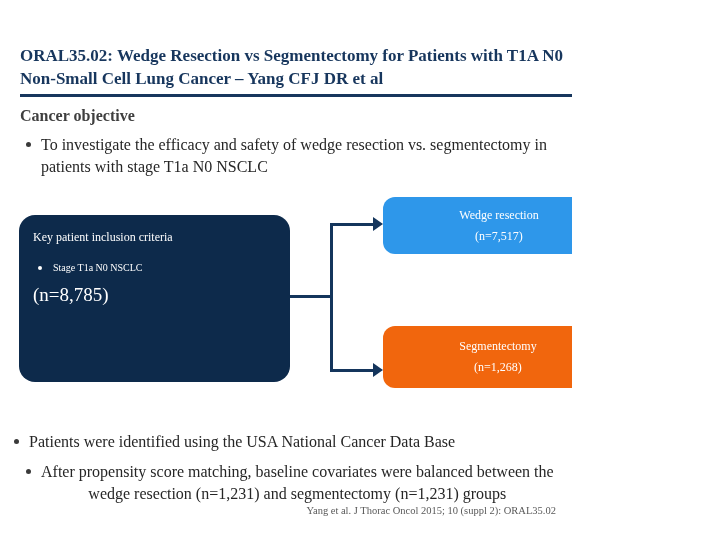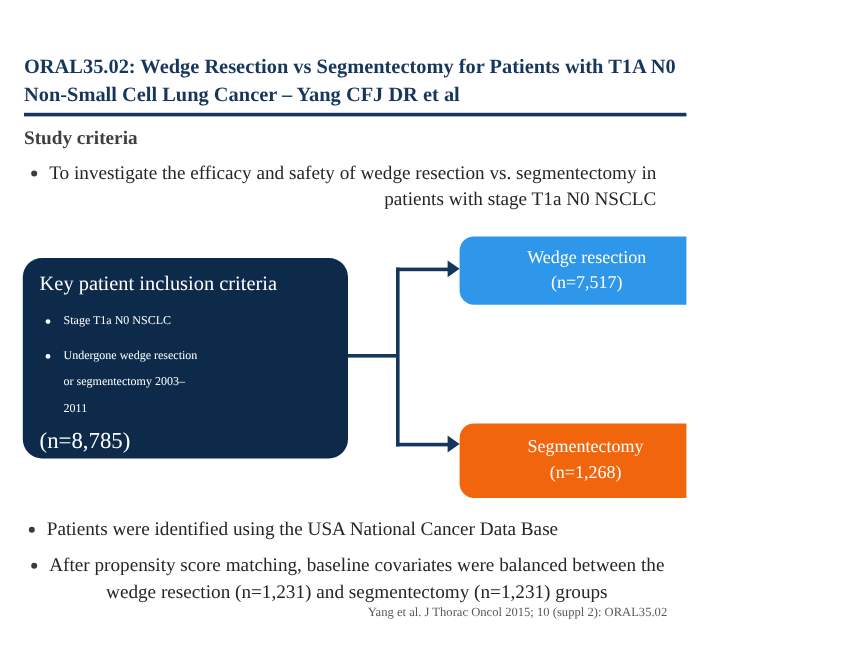--- a/index.html
+++ b/index.html
@@ -21,48 +21,48 @@
     font-size:16px; font-weight:bold; color:#3F3F3F;
   }
 
   .bullet-row { position:absolute; display:flex; }
   .dot {
     width:5px; height:5px; border-radius:50%; background:#3A3A3A;
     margin:8px 10px 0 0; flex:none;
   }
   .bullet-text { font-size:16px; color:#262626; line-height:22px; }
 
-  .objective-bullet { left:26px; top:134px; width:664px;text-align:right; }
-  .note-1 { left:24px; top:431px; width:672px; }
+  .objective-bullet { left:26px; top:134px; width:664px; }
+  .note-1 { left:14px; top:431px; width:672px; }
   .note-2 { left:26px; top:461px; width:672px;text-align:center; }
 
   
   .inclusion-box {
     position:absolute; left:19px; top:215px; width:271px; height:167px;
     background:#0D2A4B; border-radius:16px; color:#ffffff;
     padding:10px 14px; box-sizing:border-box;
   }
-  .inclusion-heading { font-size:17px; line-height:20px; margin-top:2px; }
+  .inclusion-heading { font-size:12px; line-height:20px; margin-top:2px; }
   .inc-bullet { display:flex; margin:10px 0 0 5px; }
   .inc-bullet.second { margin-top:7px; }
   .inc-dot {
     width:4px; height:4px; border-radius:50%; background:#ffffff;
     margin:9px 11px 0 0; flex:none;
   }
   .inc-text { font-size:10px; line-height:22px; }
   .inc-n { font-size:19px; margin-top:5px; }
 
   
   .flow-box {
     position:absolute; border-radius:12px; color:#ffffff;
     display:flex; align-items:center; justify-content:center; text-align:center;
-    font-size:15px; line-height:21px;
+    font-size:12px; line-height:21px;padding-left:10px;
   }
   .wedge-box { left:383px; top:197px; width:212px; height:57px; background:#2E97EA; }
-  .seg-box   { left:383px; top:353px; width:210px; height:62px; background:#F1660D; }
+  .seg-box   { left:383px; top:326px; width:210px; height:62px; background:#F1660D; }
 
   .pd-box {
     position:absolute; width:55px; height:45px; background:#14532d; border-radius:9px;
     color:#ffffff; display:flex; align-items:center; justify-content:center; font-size:15px;
   }
   .pd-top { left:650px; top:203px; }
   .pd-bottom { left:649px; top:348px; }
 
   
   .conn { position:absolute; background:#14355C; }
@@ -92,39 +92,33 @@
 </style>
 </head>
 <body>
 
 <div class="slide">
 
   <div class="title ml">ORAL35.02: Wedge Resection vs Segmentectomy for Patients with T1A N0
 Non-Small Cell Lung Cancer – Yang CFJ DR et al</div>
   <div class="title-rule"></div>
 
-  <div class="section-heading">Study criteria</div>
+  <div class="section-heading">Cancer objective</div>
 
   <div class="bullet-row objective-bullet">
     <span class="dot"></span>
     <span class="bullet-text ml">To investigate the efficacy and safety of wedge resection vs. segmentectomy in
 patients with stage T1a N0 NSCLC</span>
   </div>
 
   <div class="inclusion-box">
     <div class="inclusion-heading">Key patient inclusion criteria</div>
     <div class="inc-bullet">
       <span class="inc-dot"></span>
       <span class="inc-text">Stage T1a N0 NSCLC</span>
-    </div>
-    <div class="inc-bullet second">
-      <span class="inc-dot"></span>
-      <span class="inc-text ml">Undergone wedge resection
-or segmentectomy 2003–
-2011</span>
     </div>
     <div class="inc-n">(n=8,785)</div>
   </div>
 
   <div class="conn conn-stub"></div>
   <div class="conn conn-vert"></div>
   <div class="conn conn-arm-top"></div>
   <div class="conn conn-arm-bottom"></div>
   <div class="arrowhead ah-top"></div>
   <div class="arrowhead ah-bottom"></div>

